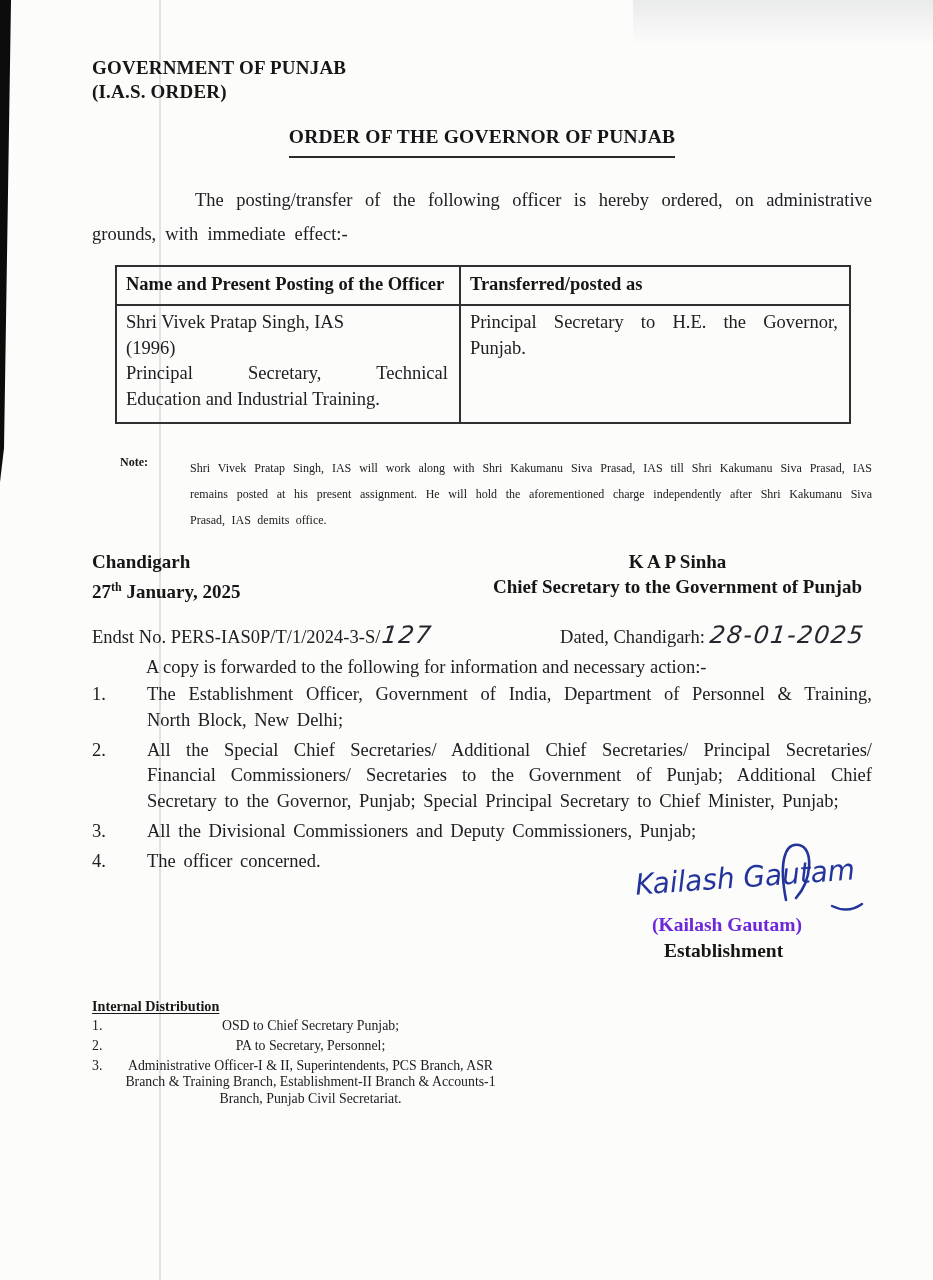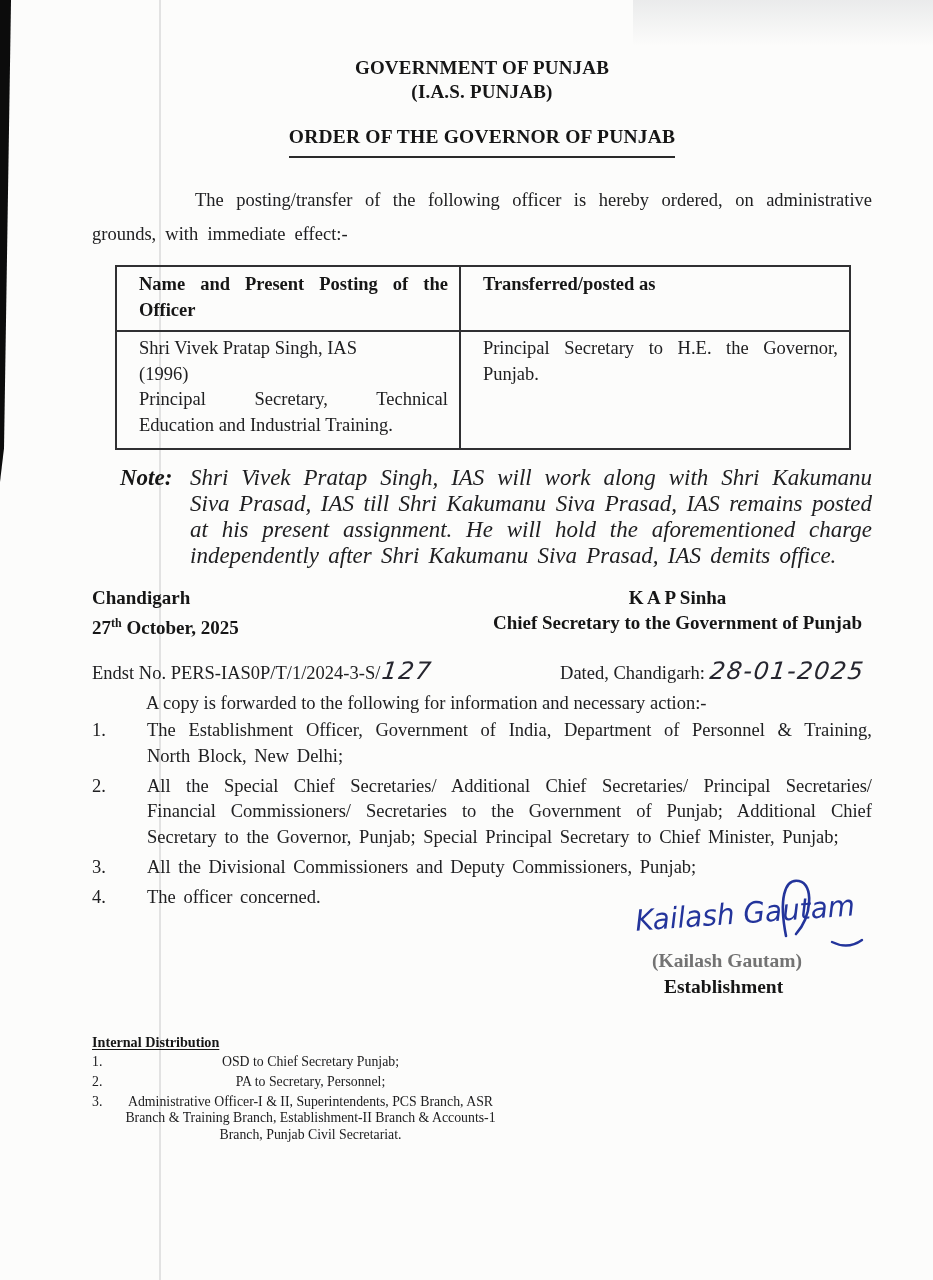--- a/index.html
+++ b/index.html
@@ -12,38 +12,38 @@
   
   .edge-wedge { position:absolute; left:0; top:0; width:13px; height:482px;
     background:#0c0c0c; clip-path:polygon(0 0, 11px 0, 4px 93%, 0 100%); }
   .crease { position:absolute; left:159px; top:0; width:2px; height:100%;
     background:rgba(165,165,168,0.30); }
   .corner-shade { position:absolute; right:0; top:0; width:300px; height:46px;
     background:linear-gradient(180deg, rgba(205,207,210,0.38), rgba(205,207,210,0)); }
   
   .doc { position:absolute; left:0; top:0; width:933px; height:1280px;
     padding:56px 61px 0 92px; }
-  .doc-header { text-align:center; font-weight:bold; font-size:19px;
+  .doc-header { font-weight:bold; font-size:19px;
     line-height:23.5px; letter-spacing:0.2px; color:#161616; }
   .order-title { text-align:center; margin-top:23px; font-weight:bold;
     font-size:19.5px; color:#161616; }
   .order-title span { display:inline-block; border-bottom:2.5px solid #2a2a2a;
     padding-bottom:8px; letter-spacing:0.2px; }
   .intro { margin-top:26px; font-size:18.5px; line-height:33.5px;
     text-align:justify; text-indent:103px; word-spacing:4.5px; }
   
   table.order-table { margin:14px 0 0 23px; width:736px; border-collapse:collapse; }
   .order-table th, .order-table td { border:2px solid #303032; vertical-align:top;
-    font-size:18.5px; line-height:26px; padding:4px 11px 7px 22px; }
+    font-size:18.5px; line-height:26px; padding:4px 11px 7px 9px; }
   .order-table th { text-align:justify; font-weight:bold; color:#161616; }
   .order-table col.c1 { width:345px; } .order-table col.c2 { width:391px; }
   .order-table td { line-height:25.5px; padding-bottom:10px;margin-left:11px; }
   .spread { text-align:justify; text-align-last:justify; }
   
-  .note { margin-top:15px; display:flex; font-size:23px;font-style:italic; }
+  .note { margin-top:31px; display:flex; font-size:12px; }
   .note-label { width:70px; margin-left:28px; font-weight:bold; color:#161616; }
   .note-text { flex:1; text-align:justify; line-height:26px; word-spacing:3.5px; }
   
   .sign-row { margin-top:17px; display:flex; justify-content:space-between;
     font-weight:bold; font-size:19px; line-height:24.5px; color:#161616; }
   .sign-right { text-align:center; margin-right:10px; }
   sup { font-size:12px; }
   
   .endst-row { margin-top:21px; display:flex; justify-content:space-between;
     font-size:18.5px; align-items:baseline; }
@@ -54,21 +54,21 @@
   .endst-dated { margin-right:8px; }
   .forward { margin-top:9px; margin-left:54px; font-size:18.5px; }
   
   .dist-item { display:flex; font-size:18.5px; line-height:25.7px; margin-top:4px; }
   .dist-num { width:55px; flex:0 0 55px; }
   .dist-text { flex:1; text-align:justify; word-spacing:3px; }
   
   .signature-block { width:272px; margin-left:auto; margin-right:0;
     margin-top:-38px; position:relative; }
   .signature-svg { display:block; margin-left:36px; }
-  .sig-name { font-weight:bold; font-size:19.5px; color:#737373; margin-left:52px; margin-top:-6px;}
+  .sig-name { font-weight:bold; font-size:19.5px; color:#6d28d9; margin-left:52px; margin-top:-6px;}
   .sig-designation { font-weight:bold; font-size:19.5px; color:#161616;
     margin-left:64px; margin-top:4px; }
   
   .internal { margin-top:36px; width:410px; font-size:13.8px; line-height:16.8px; }
   .internal-heading { font-weight:bold; font-size:14.2px; color:#161616;
     text-decoration:underline; text-underline-offset:2px; margin-bottom:3px; }
   .int-item { display:flex; margin-top:3px; }
   .int-num { width:27px; flex:0 0 27px; }
   .int-text { flex:1;text-align:center; }
 </style>
@@ -77,21 +77,21 @@
 
 <div class="page">
   <div class="edge-wedge"></div>
   <div class="crease"></div>
   <div class="corner-shade"></div>
 
   <div class="doc">
 
     <div class="doc-header">
       <div>GOVERNMENT OF PUNJAB</div>
-      <div>(I.A.S. PUNJAB)</div>
+      <div>(I.A.S. ORDER)</div>
     </div>
 
     <div class="order-title">
       <span>ORDER OF THE GOVERNOR OF PUNJAB</span>
     </div>
 
     <p class="intro">The posting/transfer of the following officer is hereby ordered, on administrative grounds, with immediate effect:-</p>
 
     <table class="order-table">
       <colgroup>
@@ -119,21 +119,21 @@
       </table>
 
     <div class="note">
       <div class="note-label">Note:</div>
       <div class="note-text">Shri Vivek Pratap Singh, IAS will work along with Shri Kakumanu Siva Prasad, IAS till Shri Kakumanu Siva Prasad, IAS remains posted at his present assignment. He will hold the aforementioned charge independently after Shri Kakumanu Siva Prasad, IAS demits office.</div>
     </div>
 
     <div class="sign-row">
       <div class="sign-left">
         <div>Chandigarh</div>
-        <div><span>27</span><sup>th</sup><span> October, 2025</span></div>
+        <div><span>27</span><sup>th</sup><span> January, 2025</span></div>
       </div>
       <div class="sign-right">
         <div>K A P Sinha</div>
         <div>Chief Secretary to the Government of Punjab</div>
       </div>
     </div>
 
     <div class="endst-row">
       <div><span>Endst No.  PERS-IAS0P/T/1/2024-3-S/</span><span class="hand hand-num">127</span></div>
       <div class="endst-dated"><span>Dated, Chandigarh: </span><span class="hand">28-01-2025</span></div>

